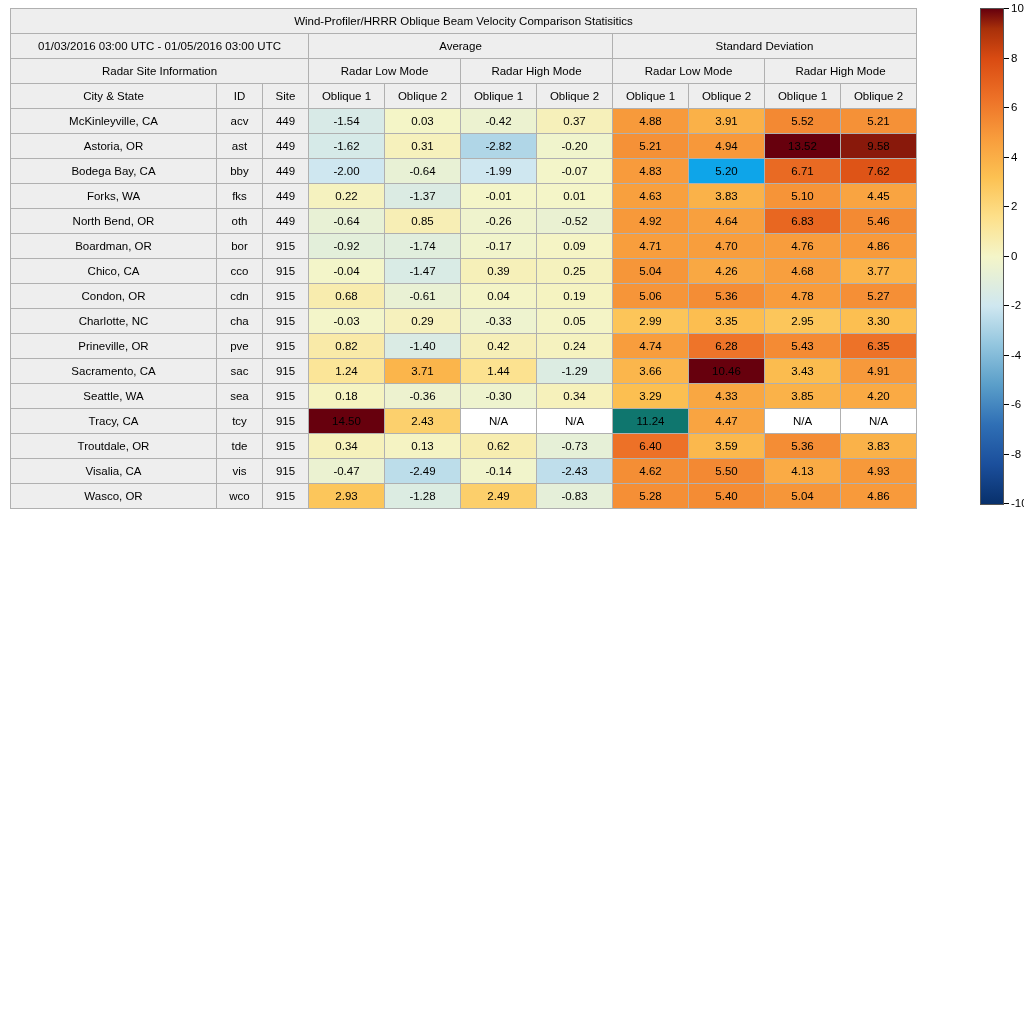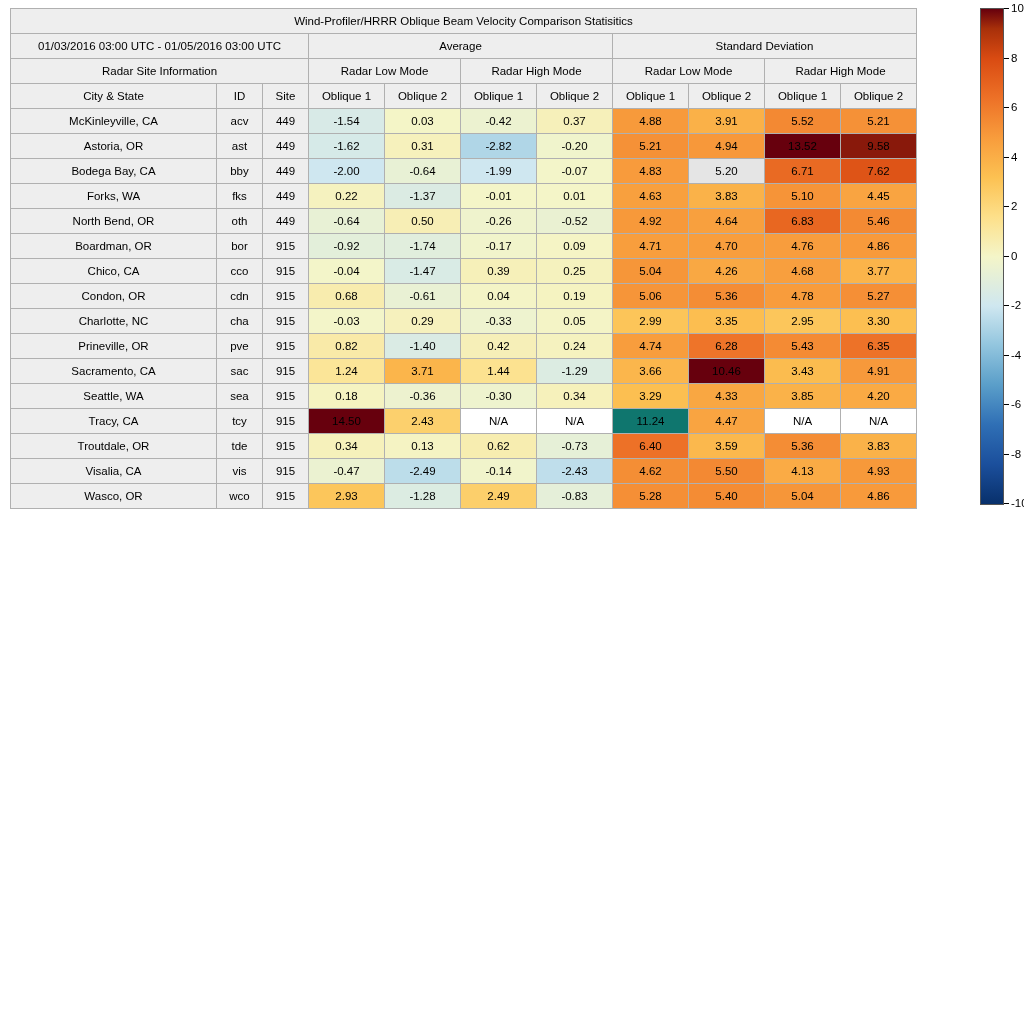--- a/index.html
+++ b/index.html
@@ -194,21 +194,21 @@
           </tr>
           <tr>
             <td class="hdr">Bodega Bay, CA</td>
             <td class="hdr">bby</td>
             <td class="hdr">449</td>
             <td class="val" style="background: rgb(207, 231, 240);">-2.00</td>
             <td class="val" style="background: rgb(232, 241, 213);">-0.64</td>
             <td class="val" style="background: rgb(207, 231, 240);">-1.99</td>
             <td class="val" style="background: rgb(243, 245, 201);">-0.07</td>
             <td class="val" style="background: rgb(248, 155, 60);">4.83</td>
-            <td class="val" style="background: #e5e5e5;">5.20</td>
+            <td class="val" style="background: #0ea5e9;">5.20</td>
             <td class="val" style="background: rgb(233, 106, 35);">6.71</td>
             <td class="val" style="background: rgb(222, 84, 23);">7.62</td>
           </tr>
           <tr>
             <td class="hdr">Forks, WA</td>
             <td class="hdr">fks</td>
             <td class="hdr">449</td>
             <td class="val" style="background: rgb(245, 242, 191);">0.22</td>
             <td class="val" style="background: rgb(219, 235, 227);">-1.37</td>
             <td class="val" style="background: rgb(244, 245, 200);">-0.01</td>
@@ -216,21 +216,21 @@
             <td class="val" style="background: rgb(248, 160, 62);">4.63</td>
             <td class="val" style="background: rgb(250, 178, 73);">3.83</td>
             <td class="val" style="background: rgb(246, 148, 56);">5.10</td>
             <td class="val" style="background: rgb(249, 164, 65);">4.45</td>
           </tr>
           <tr>
             <td class="hdr">North Bend, OR</td>
             <td class="hdr">oth</td>
             <td class="hdr">449</td>
             <td class="val" style="background: rgb(232, 241, 213);">-0.64</td>
-            <td class="val" style="background: rgb(247, 238, 181);">0.50</td>
+            <td class="val" style="background: rgb(247, 238, 181);">0.85</td>
             <td class="val" style="background: rgb(239, 243, 205);">-0.26</td>
             <td class="val" style="background: rgb(234, 241, 210);">-0.52</td>
             <td class="val" style="background: rgb(247, 153, 58);">4.92</td>
             <td class="val" style="background: rgb(248, 160, 62);">4.64</td>
             <td class="val" style="background: rgb(232, 103, 33);">6.83</td>
             <td class="val" style="background: rgb(243, 138, 51);">5.46</td>
           </tr>
           <tr>
             <td class="hdr">Boardman, OR</td>
             <td class="hdr">bor</td>

